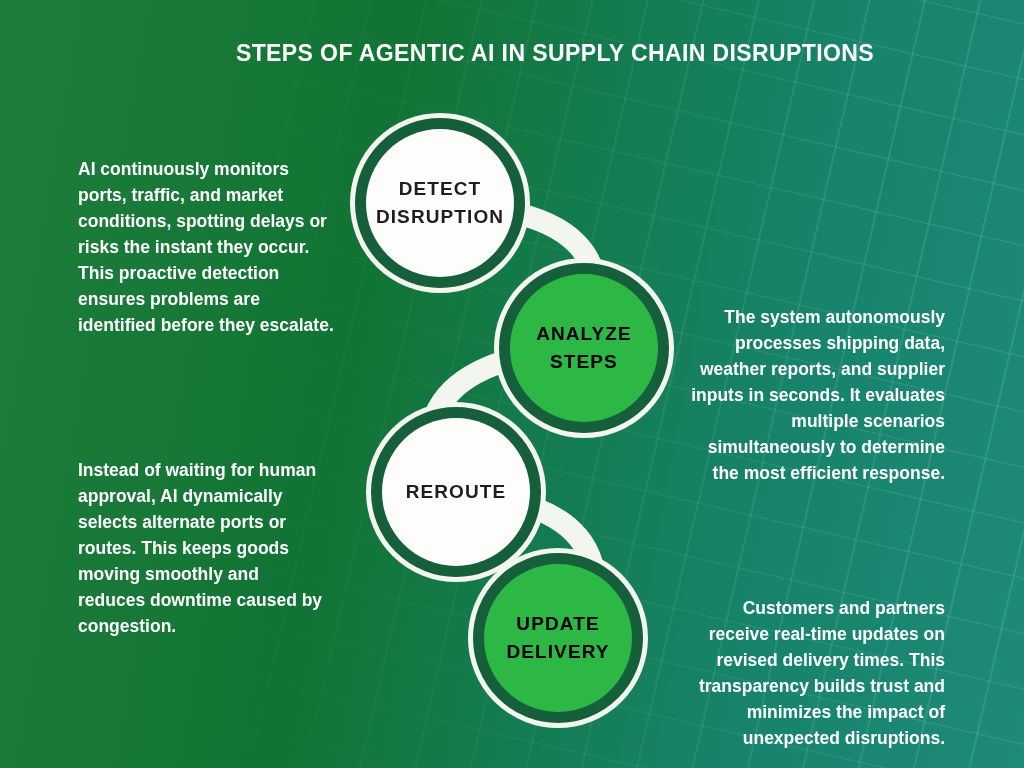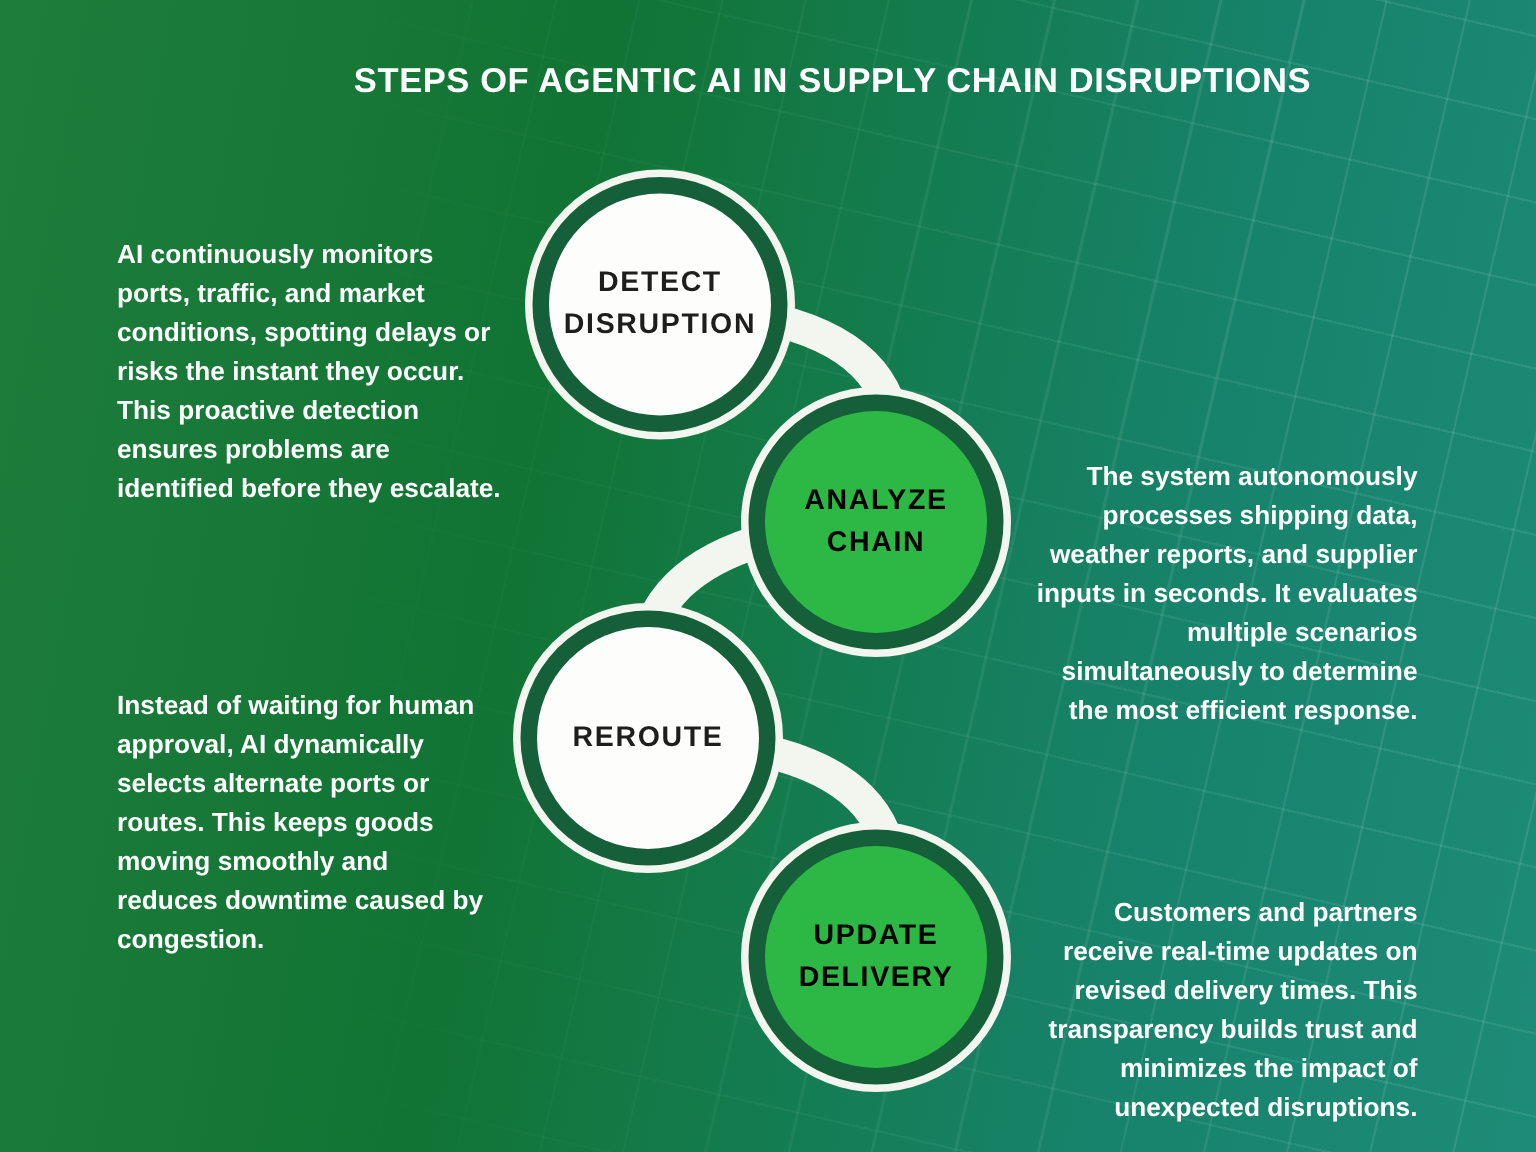--- a/index.html
+++ b/index.html
@@ -57,22 +57,22 @@
     text-align:center;
   }
   .circle .inner span{
     display:block;
     font-size:19px;font-weight:bold;letter-spacing:1.1px;line-height:28px;
   }
   .circle.white .inner{background:#fdfdfb;color:#1e1e1e;}
   .circle.green .inner{background:#2db845;color:#000000;}
   .c-detect {left:350px;top:113px;}
   .c-analyze{left:494px;top:258px;}
-  .c-reroute{left:342px;top:402px;}
-  .c-update {left:494px;top:548px;}
+  .c-reroute{left:366px;top:402px;}
+  .c-update {left:468px;top:548px;}
 </style>
 </head>
 <body>
 
 <div class="canvas">
 
   <div class="grid-mask">
     <div class="grid"></div>
   </div>
 
@@ -87,21 +87,21 @@
   <div class="circle white c-detect">
     <div class="inner">
       <span>DETECT</span>
       <span>DISRUPTION</span>
     </div>
   </div>
 
   <div class="circle green c-analyze">
     <div class="inner">
       <span>ANALYZE</span>
-      <span>CHAIN</span>
+      <span>STEPS</span>
     </div>
   </div>
 
   <div class="circle white c-reroute">
     <div class="inner">
       <span>REROUTE</span>
     </div>
   </div>
 
   <div class="circle green c-update">

